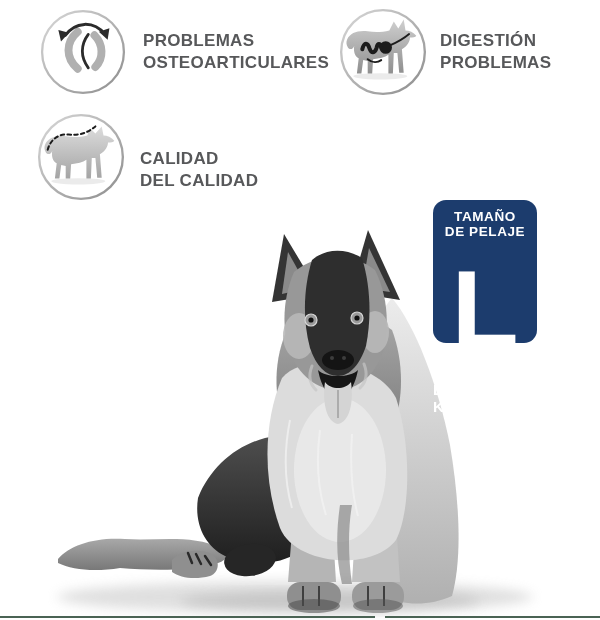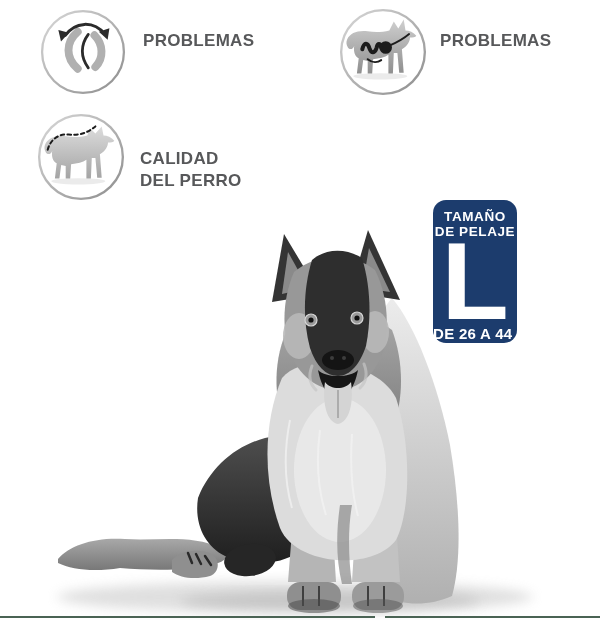--- a/index.html
+++ b/index.html
@@ -14,23 +14,23 @@
     font-weight:700;letter-spacing:.3px;white-space:nowrap;
   }
   #b1-icon{left:39px;top:8px;width:88px;height:88px;}
   #b1-text{left:143px;top:30px;}
   #b2-icon{left:338px;top:7px;width:90px;height:90px;}
   #b2-text{left:440px;top:30px;}
   #b3-icon{left:36px;top:112px;width:90px;height:90px;}
   #b3-text{left:140px;top:148px;}
   
   .size-badge{
-    position:absolute;left:433px;top:200px;width:84px;height:143px;
+    position:absolute;left:433px;top:200px;width:104px;height:143px;
     background:#1c3c6d;border-radius:13px;color:#fff;
-    display:flex;flex-direction:column;align-items:center;
+    display:flex;flex-direction:column;align-items:center;gap:28px;
   }
   .size-badge .title{
     margin-top:9px;font-size:13.5px;line-height:15px;font-weight:700;
     letter-spacing:.6px;text-align:center;
   }
   .size-badge .letter{
     flex:1;display:flex;align-items:center;justify-content:center;
     font-size:110px;font-weight:700;line-height:.8;margin-top:-2px;
   }
   .size-badge .weight{
@@ -142,20 +142,21 @@
     <circle cx="50" cy="50" r="46.5" fill="#ffffff" stroke="url(#rg)" stroke-width="2.6"></circle>
     <path d="M44,27 C30,39 30,57 44,69" stroke="#b0b0b0" stroke-width="9" stroke-linecap="round" fill="none"></path>
     <path d="M56,30 C47,42 47,56 56,68" stroke="#2b2b2b" stroke-width="3.2" stroke-linecap="round" fill="none"></path>
     <path d="M63,31 C73,41 74,57 64,67" stroke="#b0b0b0" stroke-width="9" stroke-linecap="round" fill="none"></path>
     <path d="M29,32 C41,15 62,14 75,30" stroke="#2b2b2b" stroke-width="3.4" fill="none"></path>
     <path d="M25,38 L22,25 L34,28 Z" fill="#2b2b2b"></path>
     <path d="M78,36 L80,23 L68,27 Z" fill="#2b2b2b"></path>
   </svg>
   <div id="b1-text" class="benefit-text">
     <div>PROBLEMAS</div>
+    <div>OSTEOARTICULARES</div>
   </div>
 
   <svg id="b2-icon" class="benefit-icon" viewBox="0 0 100 100" xmlns="http://www.w3.org/2000/svg">
     <defs>
       <linearGradient id="dg1" x1="0" y1="0" x2="0" y2="1">
         <stop offset="0" stop-color="#cfcfcf"></stop>
           <stop offset="1" stop-color="#8f8f8f"></stop>
       </linearGradient>
     </defs>
     <circle cx="50" cy="50" r="46.5" fill="#ffffff" stroke="url(#rg)" stroke-width="2.6"></circle>
@@ -164,20 +165,21 @@
              C27,26 21,27 17,29 C11,32 7,39 11,45 C13,48 17,47 18,43 C17,50 19,55 23,57
              L21,74 L26,74 L28,59 L33,60 L33,74 L38,74 L39,58 C46,57 52,56 56,53
              L56,74 L61,74 L62,51 L66,51 L68,73 L73,73 L71,47 C77,44 80,38 80,34
              C83,34 86,34 87,32 Z" fill="url(#dg1)"></path>
     <path d="M79,30 C72,36 64,40 57,43" stroke="#1c1c1c" stroke-width="2" stroke-linecap="round" fill="none"></path>
     <circle cx="53" cy="45" r="7" fill="#1c1c1c"></circle>
     <path d="M27,47 C29,39 33,39 35,46 C37,52 41,52 43,45 C44,40 47,40 48,45" stroke="#1c1c1c" stroke-width="4.5" stroke-linecap="round" fill="none"></path>
     <path d="M33,58 C38,62 44,62 48,59" stroke="#1c1c1c" stroke-width="2.2" stroke-linecap="round" fill="none"></path>
   </svg>
   <div id="b2-text" class="benefit-text">
+    <div>DIGESTIÓN</div>
     <div>PROBLEMAS</div>
   </div>
 
   <svg id="b3-icon" class="benefit-icon" viewBox="0 0 100 100" xmlns="http://www.w3.org/2000/svg">
     <defs>
       <linearGradient id="dg2" x1="0" y1="0" x2="0" y2="1">
         <stop offset="0" stop-color="#dcdcdc"></stop>
           <stop offset="1" stop-color="#a4a4a4"></stop>
       </linearGradient>
     </defs>
@@ -185,21 +187,21 @@
     <ellipse cx="47" cy="77" rx="30" ry="3.5" fill="#dddddd" opacity="0.6"></ellipse>
     <path d="M87,32 C84,28 79,26 75,26 L73,16 L66,24 L60,18 L57,26 C49,28 41,28 33,27
              C27,26 21,27 17,29 C11,32 7,39 11,45 C13,48 17,47 18,43 C17,50 19,55 23,57
              L21,74 L26,74 L28,59 L33,60 L33,74 L38,74 L39,58 C46,57 52,56 56,53
              L56,74 L61,74 L62,51 L66,51 L68,73 L73,73 L71,47 C77,44 80,38 80,34
              C83,34 86,34 87,32 Z" fill="url(#dg2)"></path>
     <path d="M13,42 C16,30 26,24 36,25 C48,26 56,24 66,16" stroke="#1c1c1c" stroke-width="2.2" stroke-dasharray="4 3.5" fill="none" stroke-linecap="round"></path>
   </svg>
   <div id="b3-text" class="benefit-text">
     <div>CALIDAD</div>
-    <div>DEL PERRO</div>
+    <div>DEL CALIDAD</div>
   </div>
 
   <div class="size-badge">
     <div class="title">
       <div>TAMAÑO</div>
       <div>DE PELAJE</div>
     </div>
     <div class="letter">L</div>
     <div class="weight">DE 26 A 44 KG</div>
   </div>

